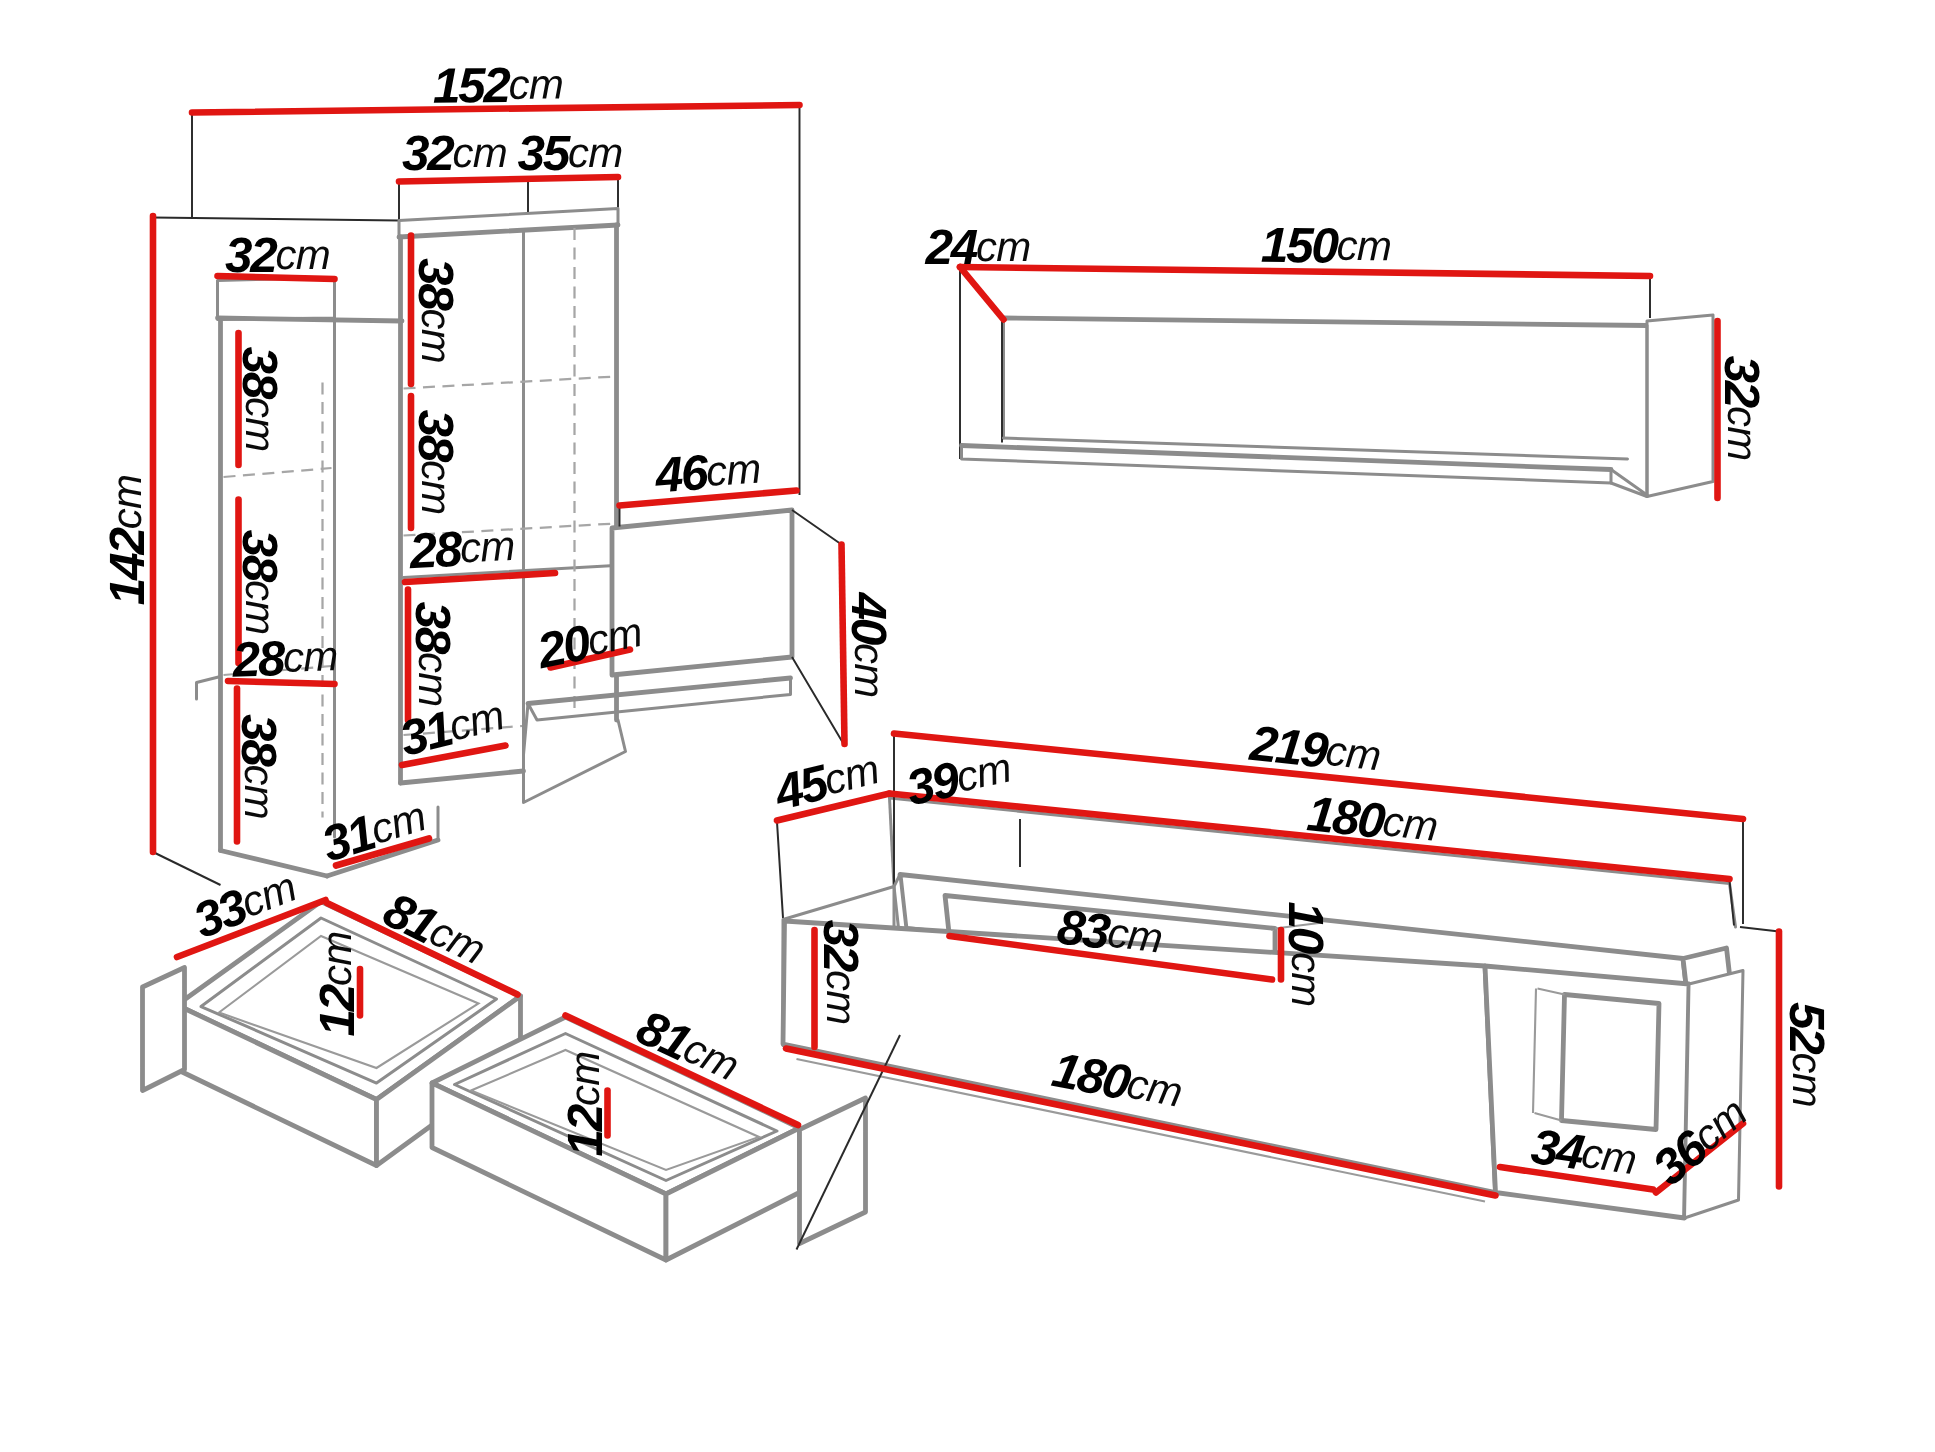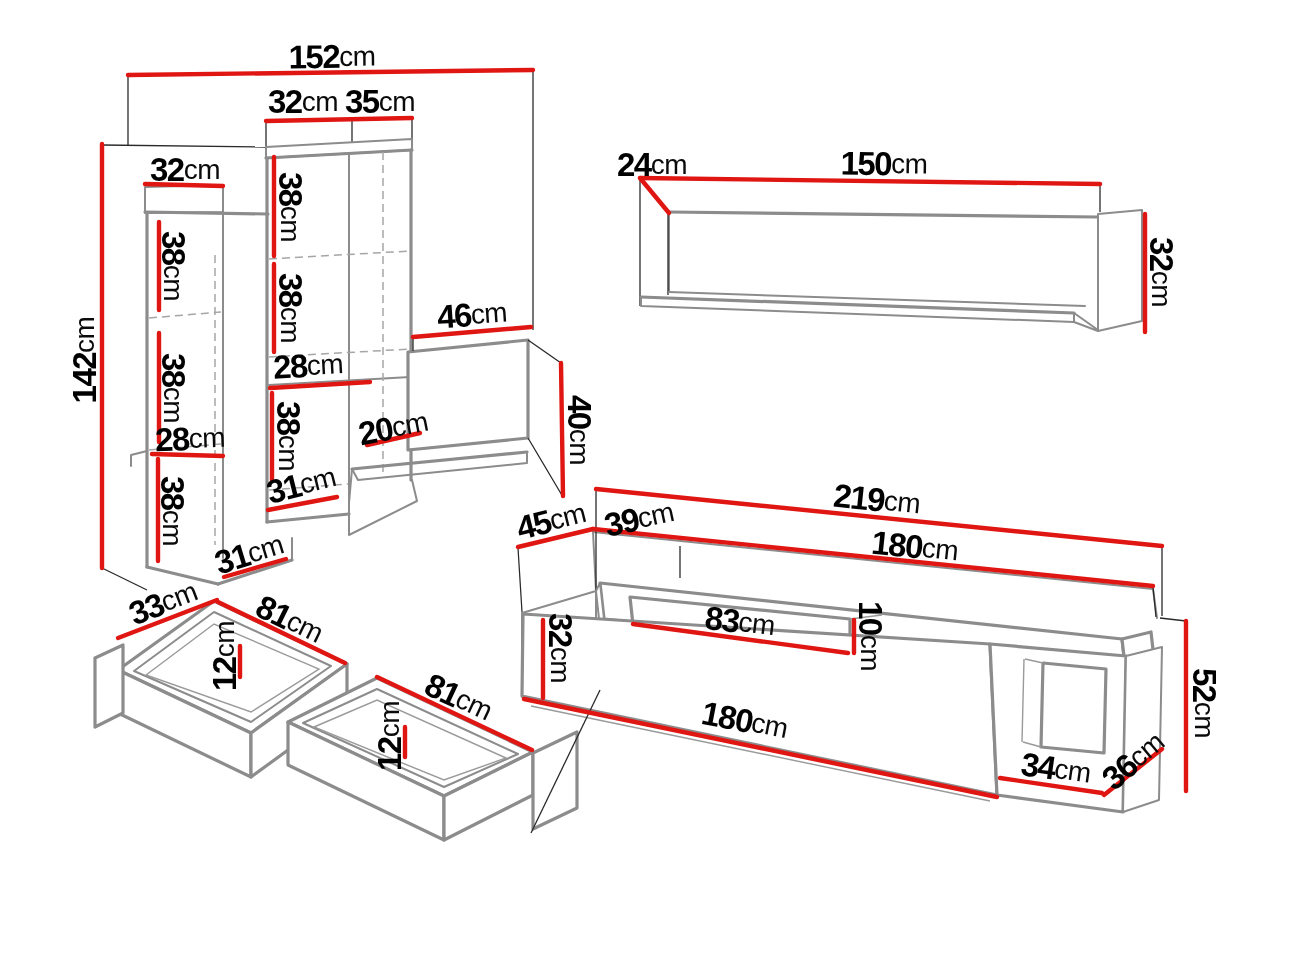--- a/index.html
+++ b/index.html
@@ -1,16 +1,16 @@
 <!DOCTYPE html>
 <html><head>
 <meta charset="utf-8">
 <style>
   html,body{margin:0;padding:0;background:#ffffff;}
-  .stage{position:relative;width:1290px;height:968px;background:#ffffff;overflow:hidden;}
+  .stage{position:relative;width:1290px;height:968px;background:#ffffff;overflow:hidden;font-style:italic;}
   svg{display:block;}
   
   .e3 {stroke:#8c8c8c;stroke-width:3.2;fill:none;stroke-linejoin:round;stroke-linecap:round;}
   .e3f{stroke:#8c8c8c;stroke-width:3.2;fill:#ffffff;stroke-linejoin:round;stroke-linecap:round;}
   .e2 {stroke:#8c8c8c;stroke-width:2;fill:none;stroke-linejoin:round;stroke-linecap:round;}
   .e2f{stroke:#8c8c8c;stroke-width:2;fill:#ffffff;stroke-linejoin:round;stroke-linecap:round;}
   .t  {stroke:#2a2a2a;stroke-width:1.3;fill:none;}
   .g1 {stroke:#9a9a9a;stroke-width:1.4;fill:none;}
   .d  {stroke:#a6a6a6;stroke-width:1.5;fill:none;stroke-dasharray:8 5;}
   .r  {stroke:#e01612;stroke-width:4.4;fill:none;stroke-linecap:round;}

